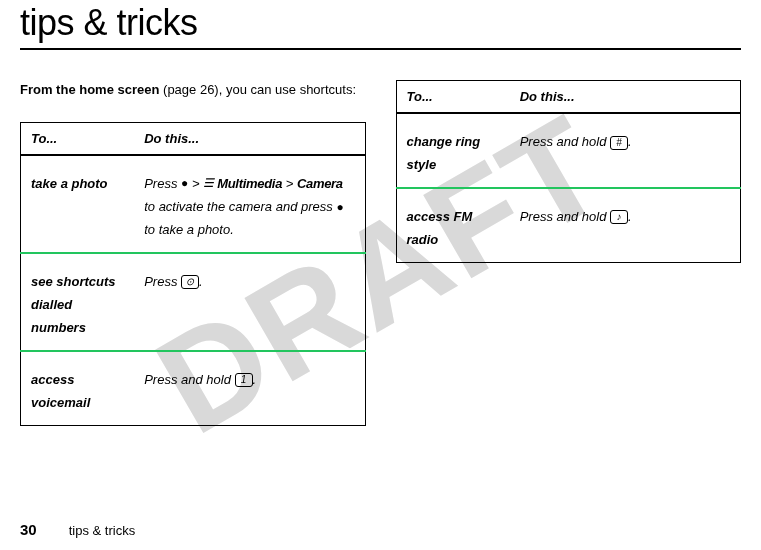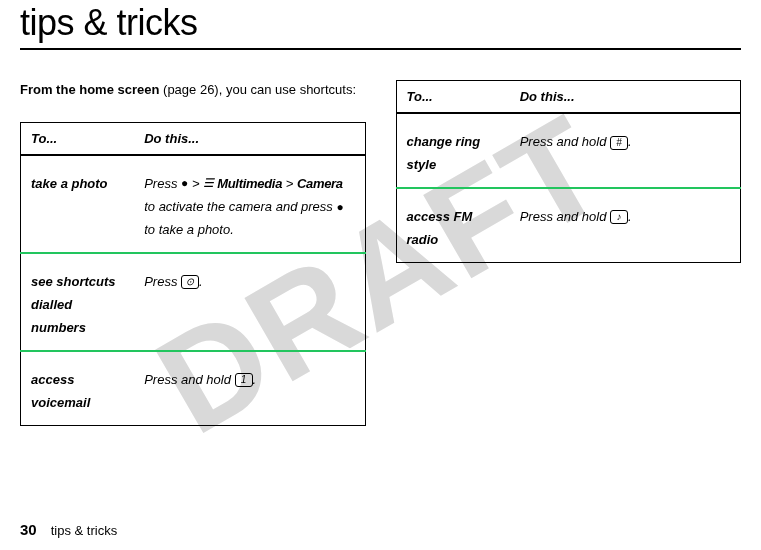--- a/index.html
+++ b/index.html
@@ -91,21 +91,21 @@
       vertical-align: middle;
       font-size: 12px;
     }
     .cond { font-family: 'Arial Narrow', Arial, sans-serif; font-weight: bold; letter-spacing: -0.3px; }
     .footer {
       position: absolute;
       bottom: 12px;
       left: 20px;
       display: flex;
       align-items: baseline;
-      gap: 14px;
+      gap: 32px;
       z-index: 1;
     }
     .page-num { font-weight: bold; font-size: 15px; }
     .footer-text { font-size: 13px; }
   </style>
 </head>
 <body>
 
 <div class="watermark">DRAFT</div>
 

